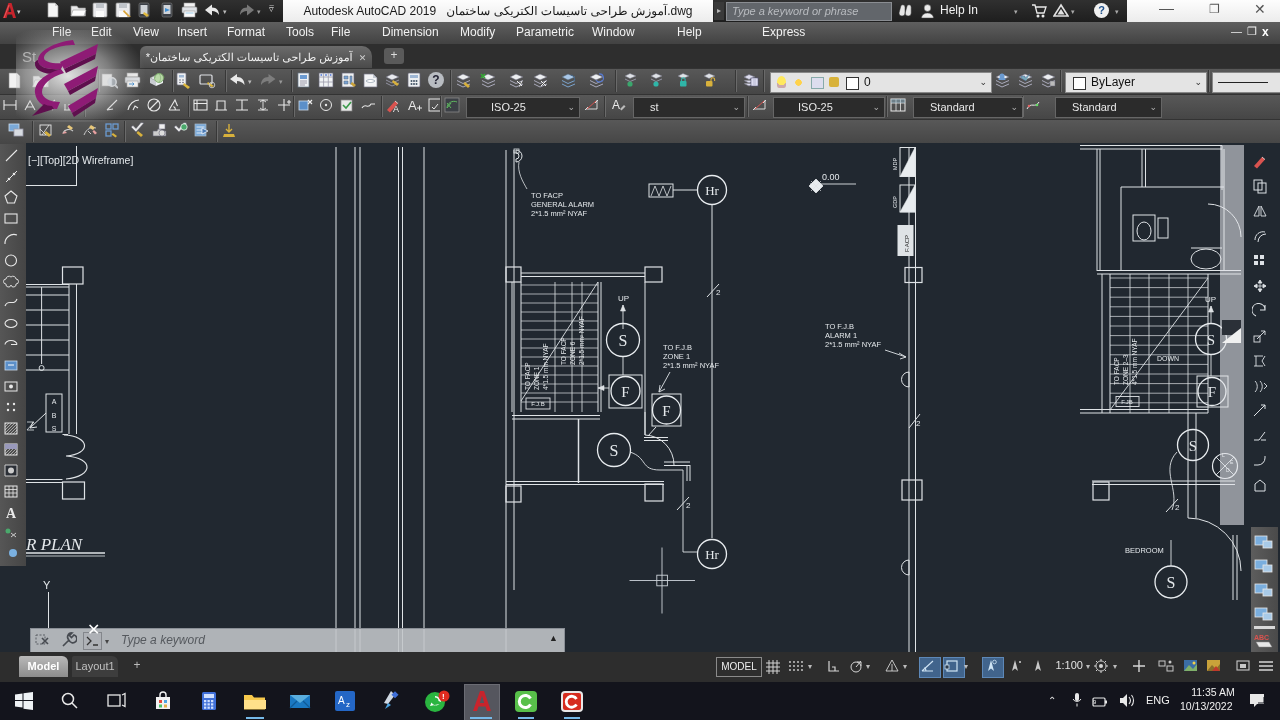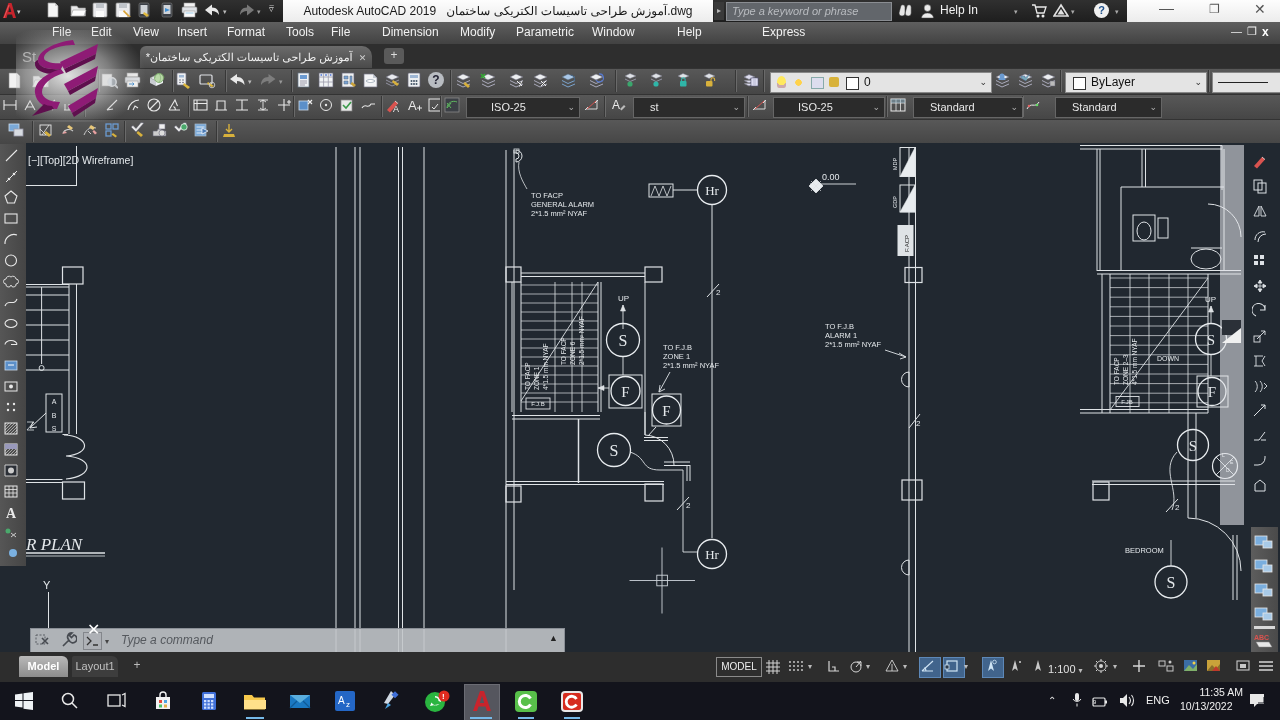--- a/index.html
+++ b/index.html
@@ -838,21 +838,21 @@
       </svg></span>
   <span style="position:absolute;left:30px;top:3px;width:16px;height:16px;"><svg width="16" height="16">
         <path d="M2 14 L8 8 M8 8 a4 4 0 1 0 5 -5 l-2.5 2.5 l-2 -2 L11 1 a4 4 0 0 0 -3 7" fill="none" stroke="#474b51" stroke-width="1.7"></path>
       </svg></span>
   <span style="position:absolute;left:52px;top:3px;width:17px;height:16px;background:#aeb1b6;border:1px solid #83868b;"><svg width="17" height="16">
         <path d="M3 4 l4 4 l-4 4 M9 12 h5" stroke="#333" stroke-width="1.3" fill="none"></path>
       </svg></span>
   <span style="position:absolute;left:74px;top:8px;color:#444;font-size:8px;">▾</span>
   <span style="position:absolute;left:518px;top:4px;color:#222;font-size:9px;">▲</span>
   <span style="position:absolute;left:56px;top:-9px;color:#fff;font-size:16px;">✕</span>
-  <span style="position:absolute;left:90px;top:4px;color:#55595e;font-size:12px;font-style:italic;">Type  a  command</span>
+  <span style="position:absolute;left:90px;top:4px;color:#55595e;font-size:12px;font-style:italic;">Type  a  keyword</span>
 </div>
 
 <div class="abs" id="statusrow"></div>
 <div class="abs" style="left:19px;top:656px;width:49px;height:21px;background:linear-gradient(#b9b9b9,#8d8d8d);border-radius:2px 6px 0 0;color:#fff;font-weight:bold;font-size:11px;text-align:center;line-height:21px;">Model</div>
 <div class="abs" style="left:72px;top:656px;width:46px;height:21px;background:#3d3d3d;border-radius:2px 6px 0 0;color:#c0c0c0;font-size:11px;text-align:center;line-height:21px;">Layout1</div>
 <div class="abs" style="left:128px;top:658px;width:18px;height:18px;color:#bbb;font-size:12px;text-align:center;">+</div>
 <div class="abs" style="left:716px;top:657px;width:44px;height:18px;border:1px solid #8a8a8a;color:#eee;font-size:10px;text-align:center;line-height:18px;">MODEL</div>
 <div class="abs" style="left:765px;top:658px;width:18px;height:16px;"><svg width="16" height="16">
       <path d="M1 5 h14 M1 9 h14 M1 13 h14 M4 2 v14 M8 2 v14 M12 2 v14" stroke="#d5d5d5" stroke-width="1"></path>
     </svg></div>
@@ -897,21 +897,21 @@
       <path d="M8 2 L11 13 L8 10.5 L5 13 Z" fill="#cfe4f4"></path>
       <circle cx="11.5" cy="4" r="1.8" fill="none" stroke="#cfe4f4" stroke-width="0.8"></circle>
     </svg></div>
 <div class="abs" style="left:1007px;top:658px;width:18px;height:17px;"><svg width="17" height="17">
       <path d="M8 2 L11 13 L8 10.5 L5 13 Z" fill="#c8c8c8"></path>
       <path d="M12 3 l2 2 m0 -2 l-2 2" stroke="#c8c8c8" stroke-width="0.8"></path>
     </svg></div>
 <div class="abs" style="left:1030px;top:658px;width:16px;height:17px;"><svg width="16" height="16">
       <path d="M8 2 L11 13 L8 10.5 L5 13 Z" fill="#c8c8c8"></path>
     </svg></div>
-<div class="abs" style="left:1048px;top:657px;width:42px;height:20px;color:#e2e2e2;font-size:11px;line-height:24px;">1:100 <span style="font-size:8px;color:#bbb;">▾</span></div>
+<div class="abs" style="left:1048px;top:657px;width:42px;height:20px;color:#e2e2e2;font-size:11px;line-height:16px;text-align:right;">1:100 <span style="font-size:8px;color:#bbb;">▾</span></div>
 <div class="abs" style="left:1093px;top:658px;width:17px;height:17px;"><svg width="16" height="16">
       <path d="M8 3 a5 5 0 1 1 -0.01 0 M8 1 v2 M8 13 v2 M1 8 h2 M13 8 h2 M3 3 l1.5 1.5 M11.5 11.5 l1.5 1.5 M13 3 l-1.5 1.5 M4.5 11.5 L3 13" stroke="#d5d5d5" stroke-width="1" fill="none"></path>
       <circle cx="8" cy="8" r="2" fill="#d5d5d5"></circle>
     </svg></div>
 <div class="abs" style="left:1113px;top:662px;width:10px;height:10px;color:#bbb;font-size:8px;">▾</div>
 <div class="abs" style="left:1131px;top:658px;width:17px;height:17px;"><svg width="16" height="16">
       <path d="M8 2 v12 M2 8 h12" stroke="#d5d5d5" stroke-width="1.4"></path>
     </svg></div>
 <div class="abs" style="left:1158px;top:658px;width:18px;height:16px;"><svg width="16" height="16">
       <rect x="1" y="3" width="6" height="5" fill="none" stroke="#c8c8c8"></rect>
@@ -1090,18 +1090,18 @@
 <div class="abs" style="left:1092px;top:694px;width:22px;height:13px;"><svg width="22" height="13">
       <rect x="1" y="3" width="12" height="8" rx="1" fill="none" stroke="#e8e8e8" stroke-width="1.2"></rect>
       <rect x="13" y="5.5" width="2" height="3" fill="#e8e8e8"></rect>
       <text x="1" y="9" fill="#e8e8e8" font-size="6">9</text>
     </svg></div>
 <div class="abs" style="left:1119px;top:693px;width:18px;height:15px;"><svg width="18" height="15">
       <path d="M1 5 h3 l4 -4 v13 l-4 -4 h-3 z" fill="#e8e8e8"></path>
       <path d="M10 4 a5.5 5.5 0 0 1 0 7 M12.5 2 a8.5 8.5 0 0 1 0 11" fill="none" stroke="#e8e8e8" stroke-width="1.1"></path>
     </svg></div>
 <div class="abs" style="left:1146px;top:694px;width:32px;height:14px;color:#f0f0f0;font-size:11px;">ENG</div>
-<div class="abs" style="left:1183px;top:686px;width:60px;height:13px;color:#f0f0f0;font-size:10.5px;text-align:right;">11:35 AM</div>
+<div class="abs" style="left:1183px;top:686px;width:60px;height:13px;color:#f0f0f0;font-size:10.5px;text-align:center;">11:35 AM</div>
 <div class="abs" style="left:1180px;top:700px;width:66px;height:13px;color:#f0f0f0;font-size:10.5px;">10/13/2022</div>
 <div class="abs" style="left:1249px;top:692px;width:18px;height:16px;"><svg width="18" height="16">
       <path d="M1 2 h14 v10 h-7 l-3 3 v-3 h-4 z" fill="#e8e8e8"></path>
       <path d="M9 11 h6 v-6" fill="none" stroke="#13141c" stroke-width="1"></path>
     </svg></div>
 
 </body></html>

